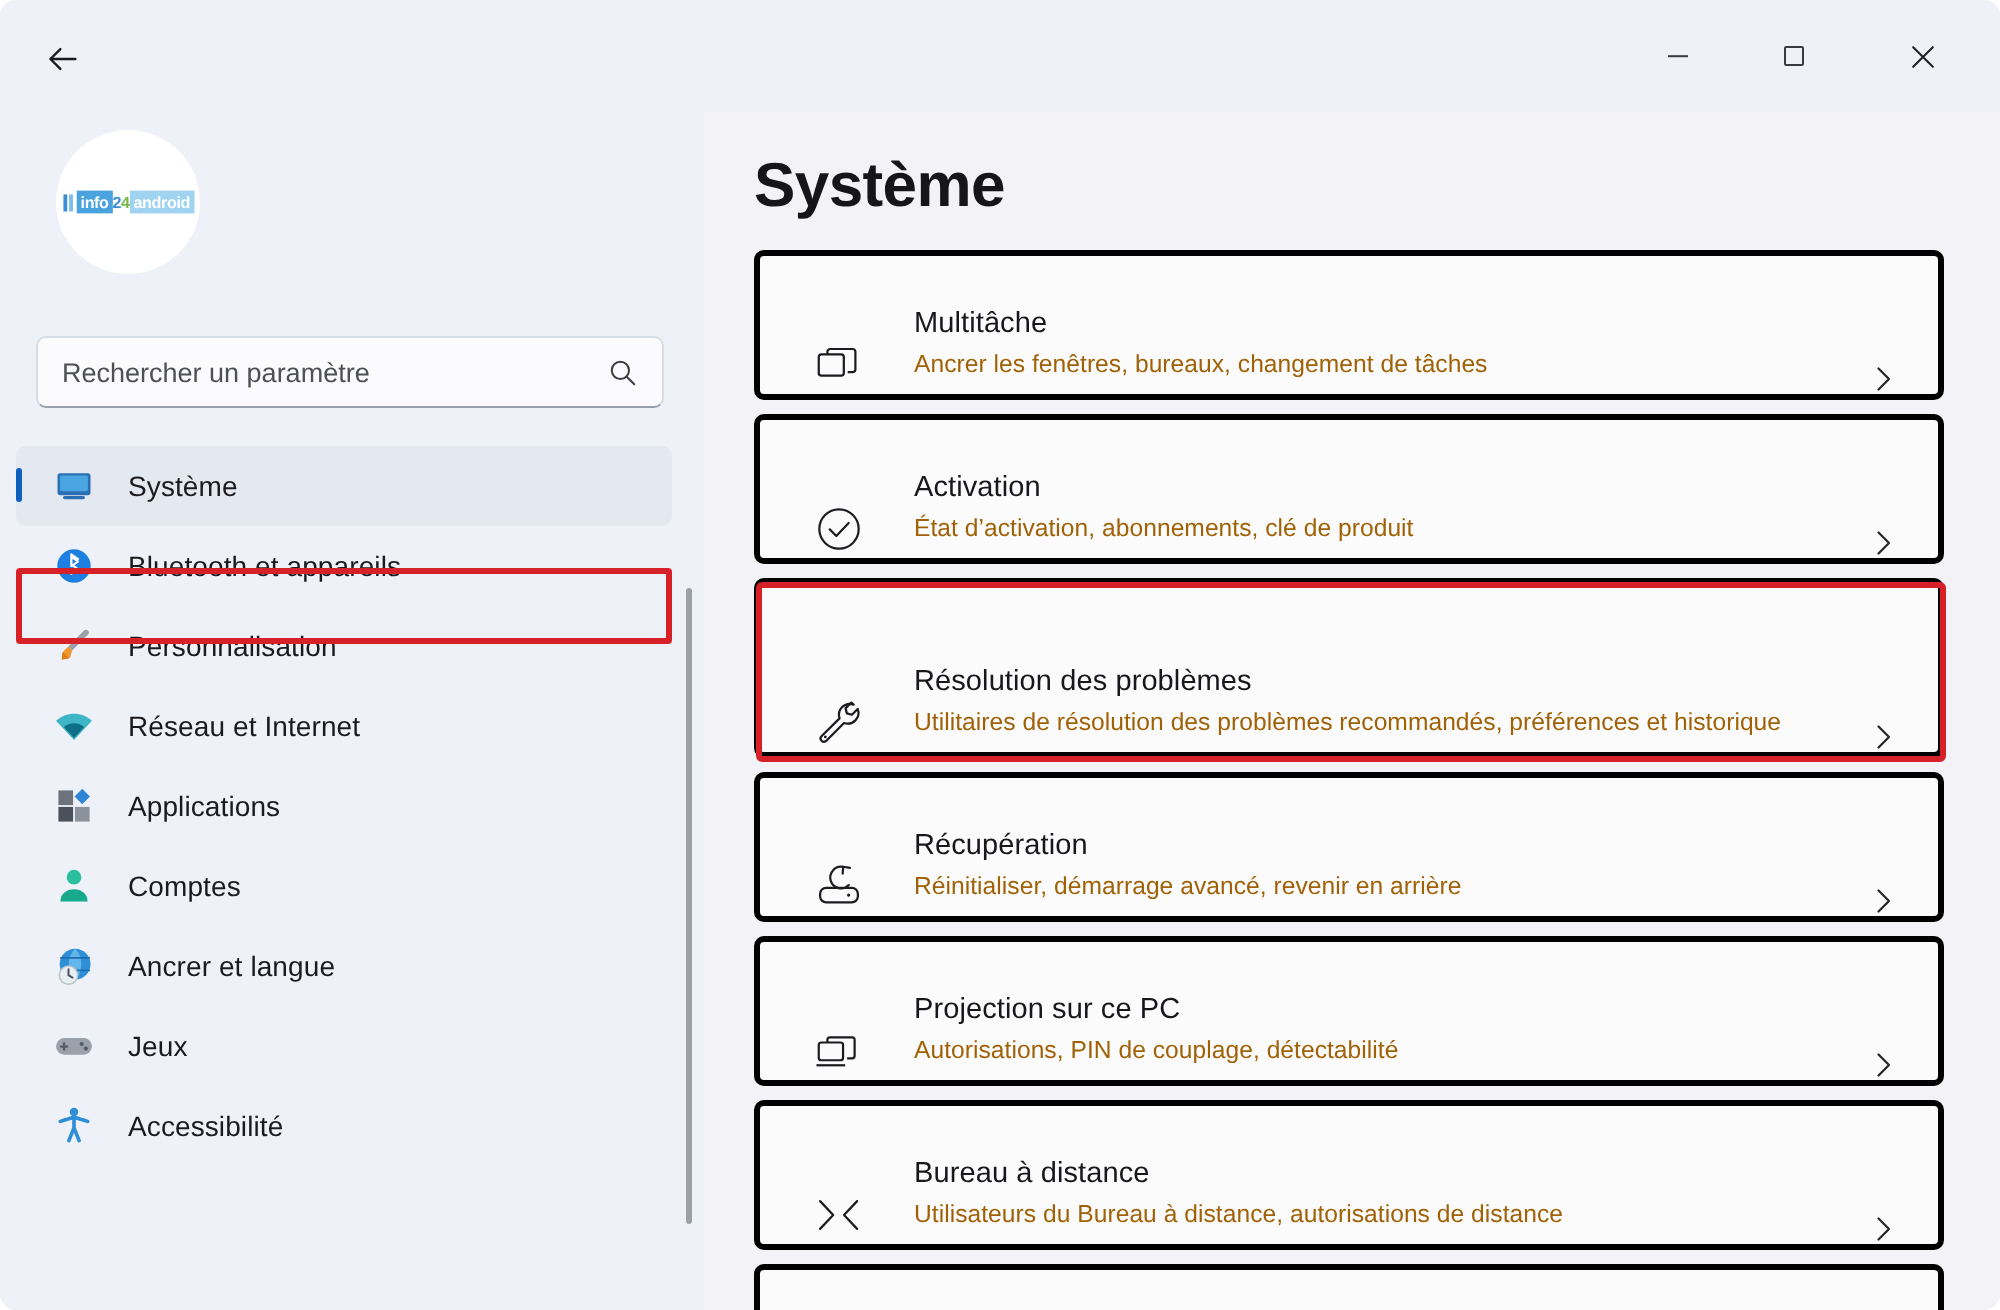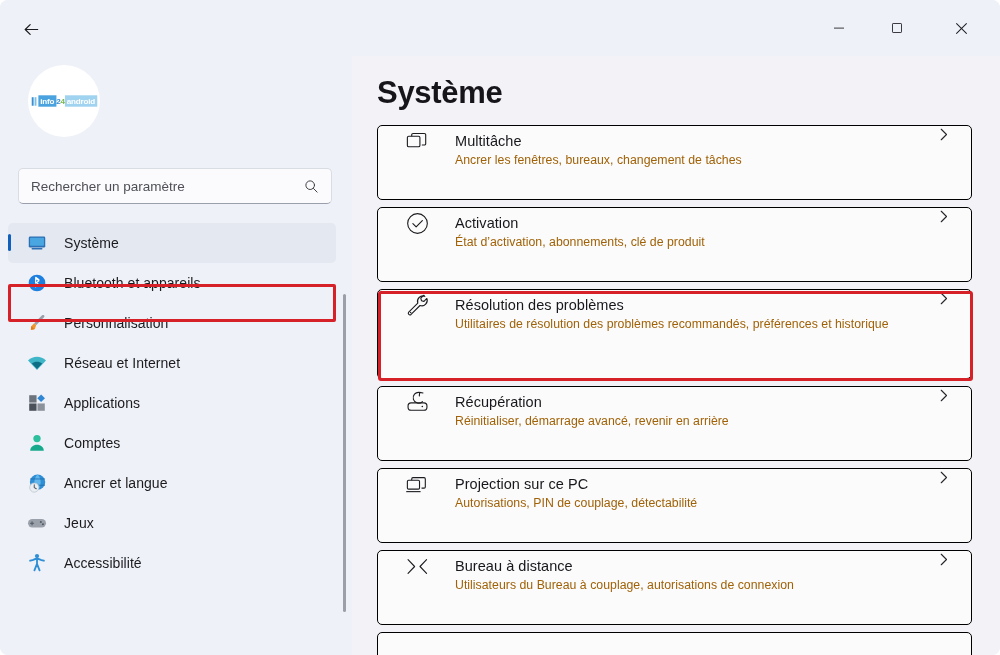--- a/index.html
+++ b/index.html
@@ -226,25 +226,25 @@
     position: absolute;
     left: 25px;
     top: 69px;
     width: 595px;
   }
 
   .card {
     position: relative;
     width: 595px;
     background: #fbfbfc;
-    border: 1px solid #000000;
+    border: 3px solid #000000;
     border-radius: 5px;
     margin-bottom: 7px;
     display: flex;
-    align-items: flex-start;
+    align-items: flex-end;
     padding: 0 20px 0 0;
     min-height: 75px;
     cursor: pointer;
   }
 
   .card-ico {
     width: 30px;
     height: 30px;
     margin-left: 24px;
     margin-right: 23px;
@@ -573,21 +573,21 @@
 
       <div class="card">
         <span class="card-ico">
           <svg width="27" height="27" viewBox="0 0 28 28" fill="none" stroke="#1c1c20" stroke-width="1.15" stroke-linecap="round" stroke-linejoin="round">
             <path d="M4.2 6.8L11 14l-6.8 7.2"></path>
             <path d="M23.4 6.8L16.6 14l6.8 7.2"></path>
           </svg>
         </span>
         <div class="card-text">
           <div class="card-title">Bureau à distance</div>
-          <div class="card-sub">Utilisateurs du Bureau à couplage, autorisations de connexion</div>
+          <div class="card-sub">Utilisateurs du Bureau à distance, autorisations de distance</div>
         </div>
         <span class="card-chev">
           <svg width="15" height="15" viewBox="0 0 16 16" fill="none" stroke="#27272b" stroke-width="1.2" stroke-linecap="round" stroke-linejoin="round">
             <path d="M5.6 2.4L11.2 8l-5.6 5.6"></path>
           </svg>
         </span>
       </div>
 
       <div class="card" style="min-height:30px"></div>
 

